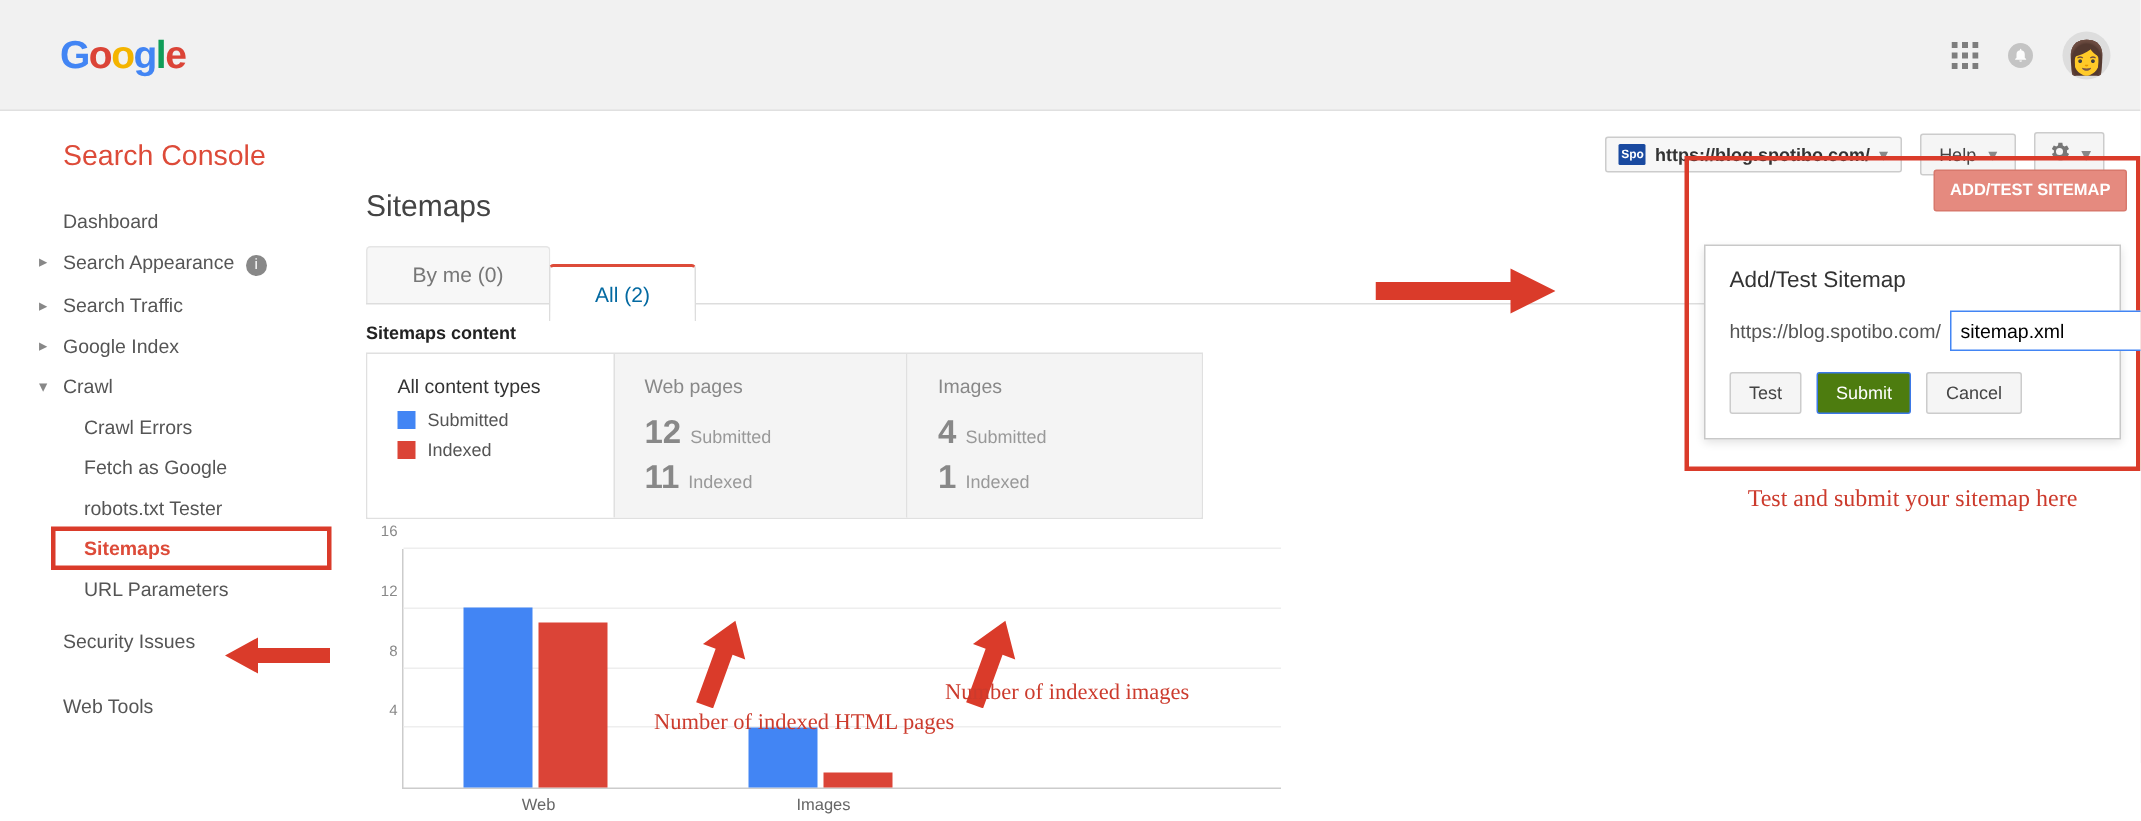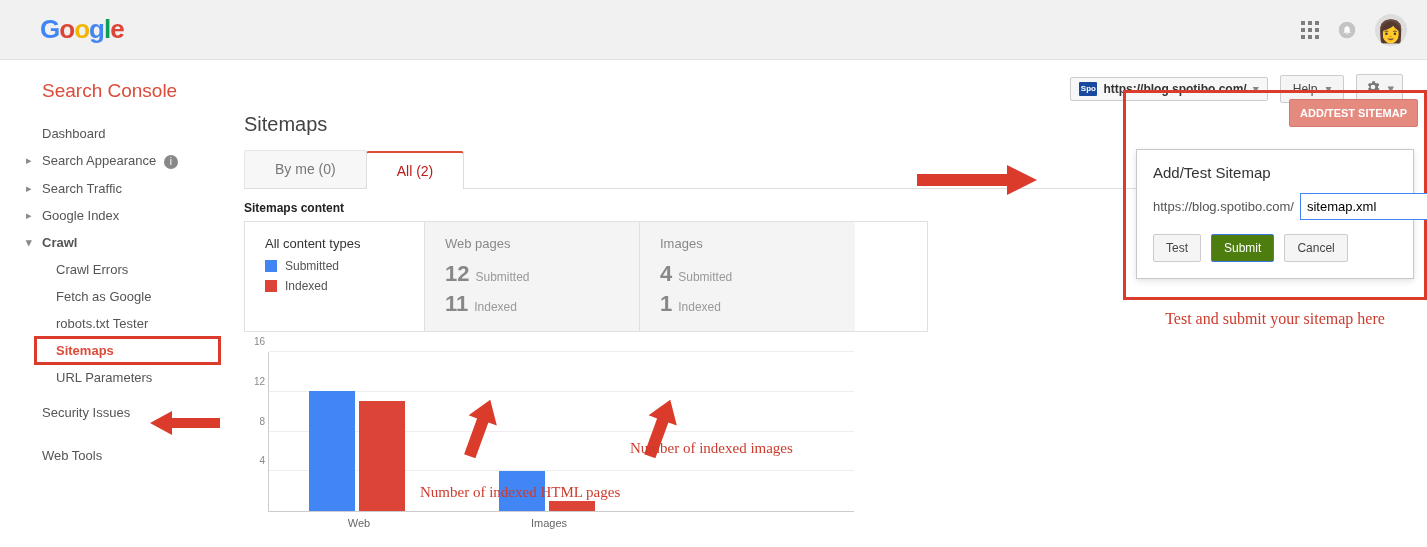--- a/index.html
+++ b/index.html
@@ -1,17 +1,17 @@
 <!DOCTYPE html>
 <html><head>
 <meta charset="utf-8">
 <style>
   * { box-sizing: border-box; margin: 0; padding: 0; }
   body { font-family: Arial, Helvetica, sans-serif; background: #f1f1f1; color: #333; font-size: 13px; }
-  .topbar { height: 60px; background: #f1f1f1; display: flex; align-items: center; padding: 0 20px 0 40px; border-bottom: 1px solid #e0e0e0; }
+  .topbar { height: 74px; background: #f1f1f1; display: flex; align-items: center; padding: 0 20px 0 40px; border-bottom: 1px solid #e0e0e0; }
   .logo { font-family: Arial, sans-serif; font-size: 26px; font-weight: bold; letter-spacing: -1px; }
   .logo .b { color:#4285F4;} .logo .r { color:#DB4437;} .logo .y { color:#F4B400;} .logo .g { color:#0F9D58;}
   .topbar-right { margin-left: auto; display: flex; align-items: center; gap: 18px; }
   .apps-icon, .bell-icon { color: #6b6b6b; opacity:.85; }
   .apps-icon svg, .bell-icon svg { display:block; }
   .avatar { width:32px; height:32px; border-radius:50%; background:#ddd; overflow:hidden; display:flex; align-items:center; justify-content:center; font-size:22px;}
   .avatar span { transform: translateY(2px); }
   .page { display:flex; background:#fff; min-height: 489px; }
   .sidebar { width: 220px; padding: 20px 0 10px 0; }
   .app-title { color:#dd4b39; font-size:19px; padding: 0 0 18px 42px; }
@@ -28,23 +28,23 @@
   .prop-selector { background:#f7f7f7; border:1px solid #ccc; border-radius:2px; padding:4px 8px; font-size:12px; display:flex; align-items:flex-start; gap:6px; }
   .prop-selector .caret{ color:#888;}
   .btn { background:#f5f5f5; border:1px solid #ccc; border-radius:2px; padding:6px 12px; font-size:12px; cursor:pointer; color:#444;}
   .btn.help { display:flex; align-items:center; gap:8px;}
   .btn.help .caret{color:#888;}
   .gear-btn { background:#f5f5f5; border:1px solid #ccc; border-radius:2px; padding:4px 8px; cursor:pointer; display:flex; align-items:center; gap:6px;}
   .gear-btn .caret{color:#888;}
   h1.page-title { font-size:20px; font-weight:normal; color:#444; margin:4px 0 14px 0;}
   .tabs { display:flex; border-bottom:1px solid #ddd; margin-bottom:12px;}
   .tab { padding:10px 30px; border:1px solid transparent; border-bottom:none; cursor:pointer; color:#777; font-size:14px; background:#f7f7f7; border-color:#e5e5e5; border-top-left-radius:3px;border-top-right-radius:3px; margin-right:-1px;}
-  .tab.active { background:#fff; border-color:#ddd; border-top:2px solid #dd4b39; color:#b91c1c; position:relative; top:1px;text-align:center;}
+  .tab.active { background:#fff; border-color:#ddd; border-top:2px solid #dd4b39; color:#0369a1; position:relative; top:12px;text-align:center;}
   .section-label { font-weight:bold; font-size:12px; color:#222; margin-bottom:6px;}
-  .content-cards { display:flex; gap:0; border:1px solid #e0e0e0; width:684px; }
+  .content-cards { display:flex; gap:0; border:1px solid #e0e0e0; width:558px; }
   .card { padding:14px 20px; border-right:1px solid #e0e0e0; }
   .card:last-child{border-right:none;}
   .card.legend { width:180px; background:#fff;}
   .card.stat { width:215px; background:#f4f4f4;}
   .legend-title { font-size:13px; margin-bottom:8px; color:#333;}
   .legend-item { display:flex; align-items:center; gap:8px; font-size:12px; color:#555; margin-top:6px;}
   .sw { width:12px; height:12px;}
   .sw.blue{background:#4285F4;} .sw.red{background:#DB4437;}
   .stat .stat-title{ color:#888; font-size:13px; margin-bottom:10px;}
   .stat-row{ display:flex; align-items:baseline; gap:6px; margin-top:4px;}
@@ -113,21 +113,21 @@
 
 <div class="page">
 
   <nav class="sidebar">
     <div class="app-title">Search Console</div>
     <ul class="nav">
       <li>Dashboard</li>
       <li class="section"><span>Search Appearance</span> <span class="info-ic">i</span></li>
       <li class="section">Search Traffic</li>
       <li class="section">Google Index</li>
-      <li class="section open" style="font-weight:bold">Crawl</li>
+      <li class="section open" style="font-weight:normal">Crawl</li>
       <li class="sub">Crawl Errors</li>
       <li class="sub">Fetch as Google</li>
       <li class="sub">robots.txt Tester</li>
       <li class="sub selected side-highlight">Sitemaps</li>
       <li class="sub">URL Parameters</li>
       <li style="margin-top:8px">Security Issues</li>
       <li style="margin-top:16px">Web Tools</li>
     </ul>
   </nav>
 
@@ -242,21 +242,21 @@
     <div class="arrow" style="top:100px; right:390px;">
       <svg width="120" height="40">
           <polygon points="120,20 90,5 90,14 0,14 0,26 90,26 90,35" fill="#da3b2a"></polygon>
         </svg>
     </div>
     <div class="arrow" style="top:338px; left:240px;">
       <svg width="40" height="60">
           <polygon points="20,0 5,22 14,22 14,60 26,60 26,22 35,22" fill="#da3b2a" transform="rotate(20 20 30)"></polygon>
         </svg>
     </div>
-    <div class="ann" style="top:400px; left:200px;margin-top:24px;">Number of indexed HTML pages</div>
+    <div class="ann" style="top:400px; left:216px;">Number of indexed HTML pages</div>
     <div class="arrow" style="top:338px; left:420px;">
       <svg width="40" height="60">
           <polygon points="20,0 5,22 14,22 14,60 26,60 26,22 35,22" fill="#da3b2a" transform="rotate(20 20 30)"></polygon>
         </svg>
     </div>
     <div class="ann" style="top:380px; left:410px;">Number of indexed images</div>
     <div class="arrow" style="top:348px; left:-70px;">
       <svg width="70" height="30">
           <polygon points="0,15 22,3 22,10 70,10 70,20 22,20 22,27" fill="#da3b2a"></polygon>
         </svg>

